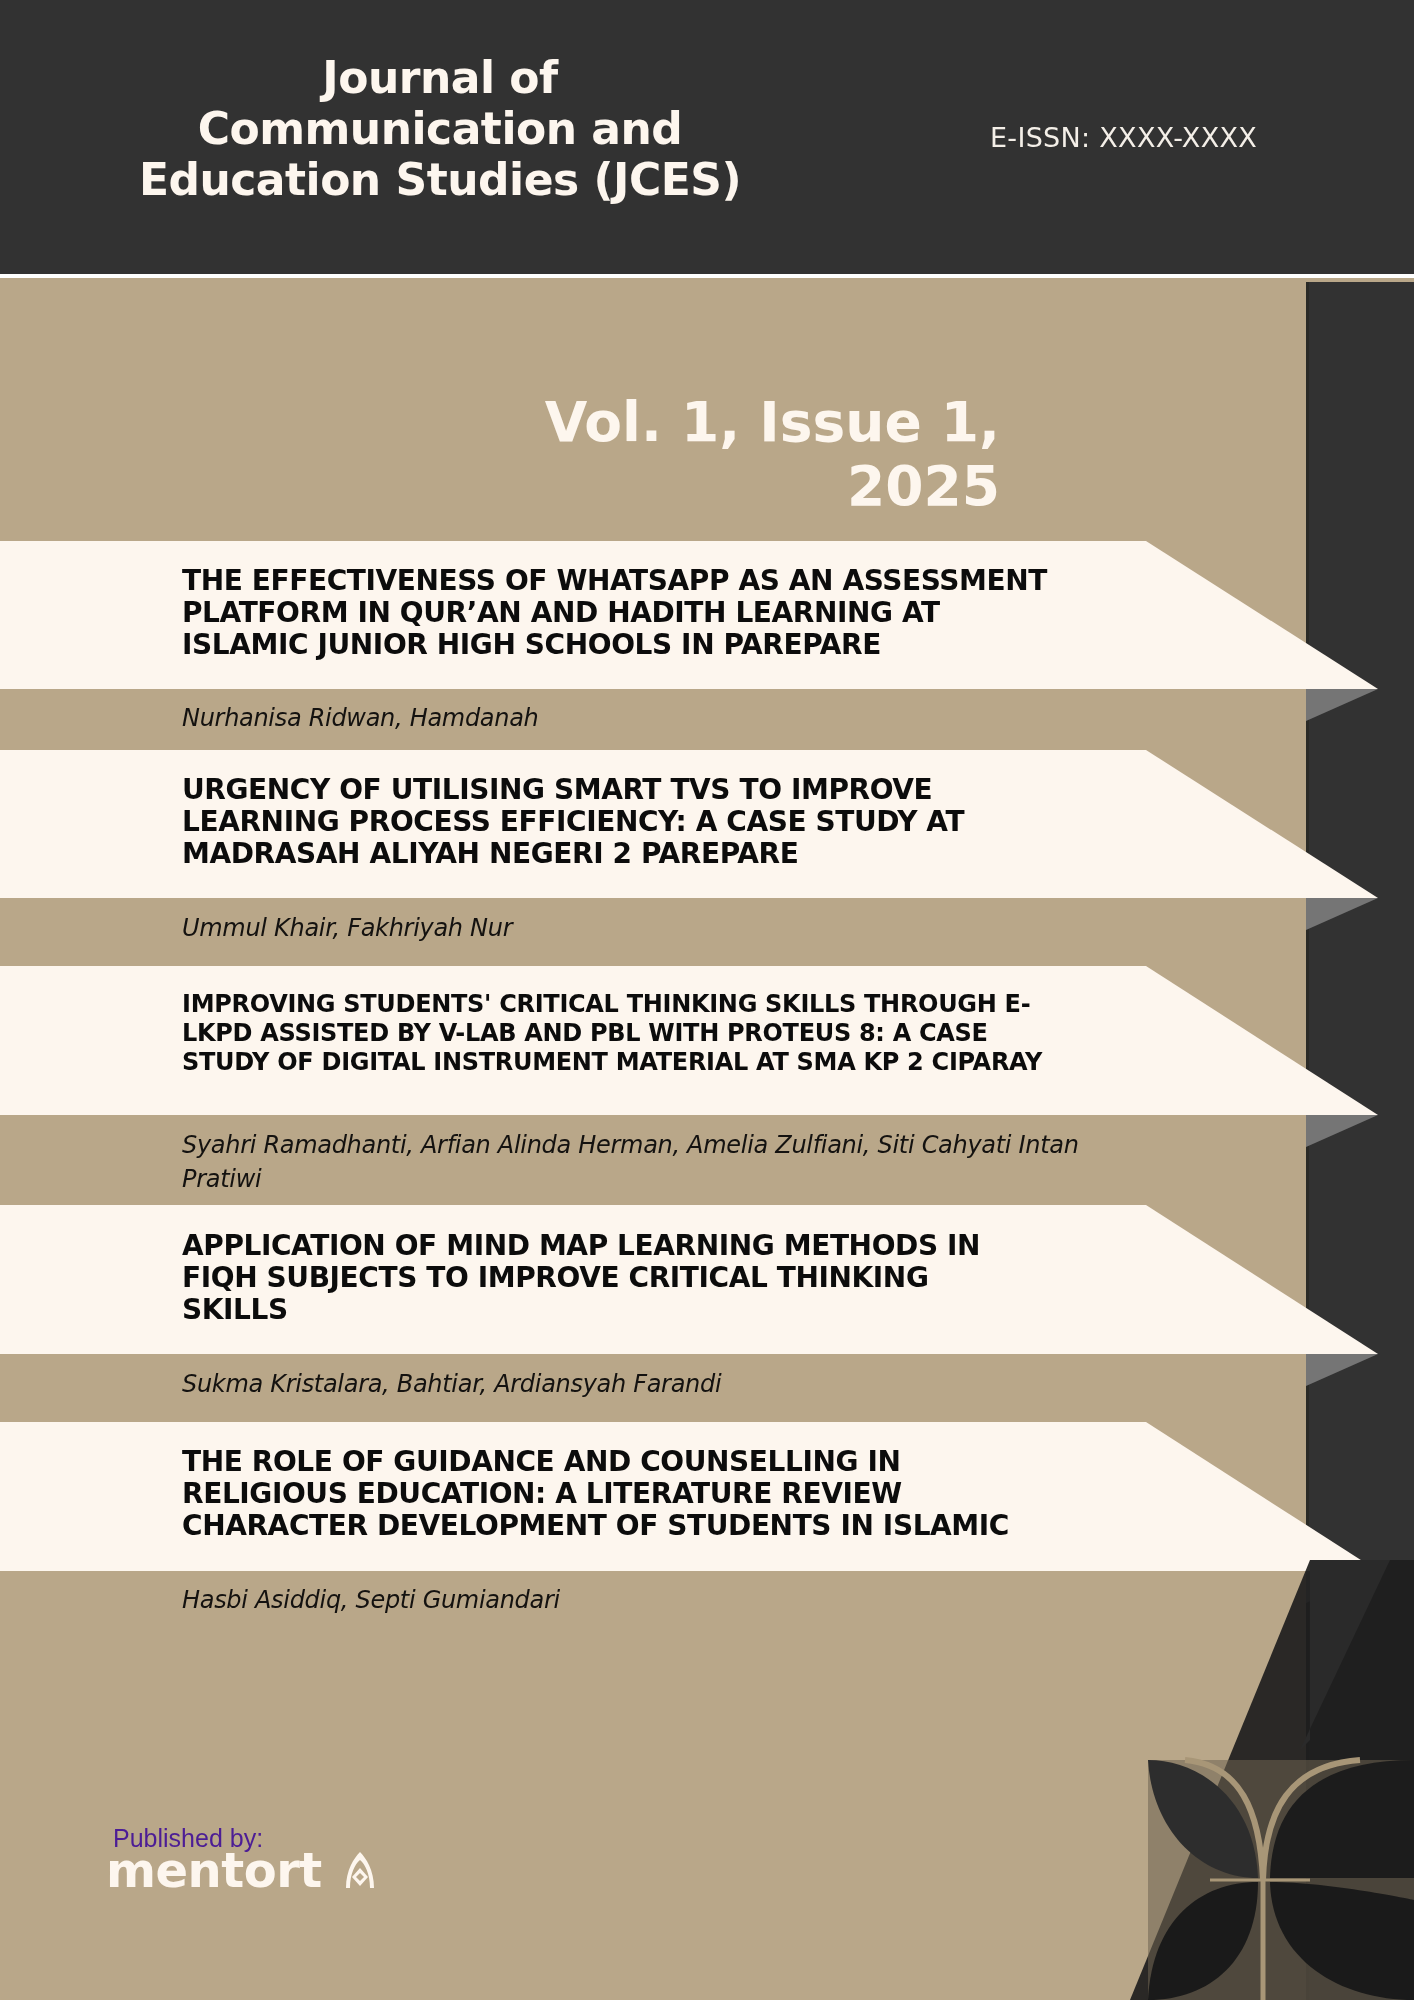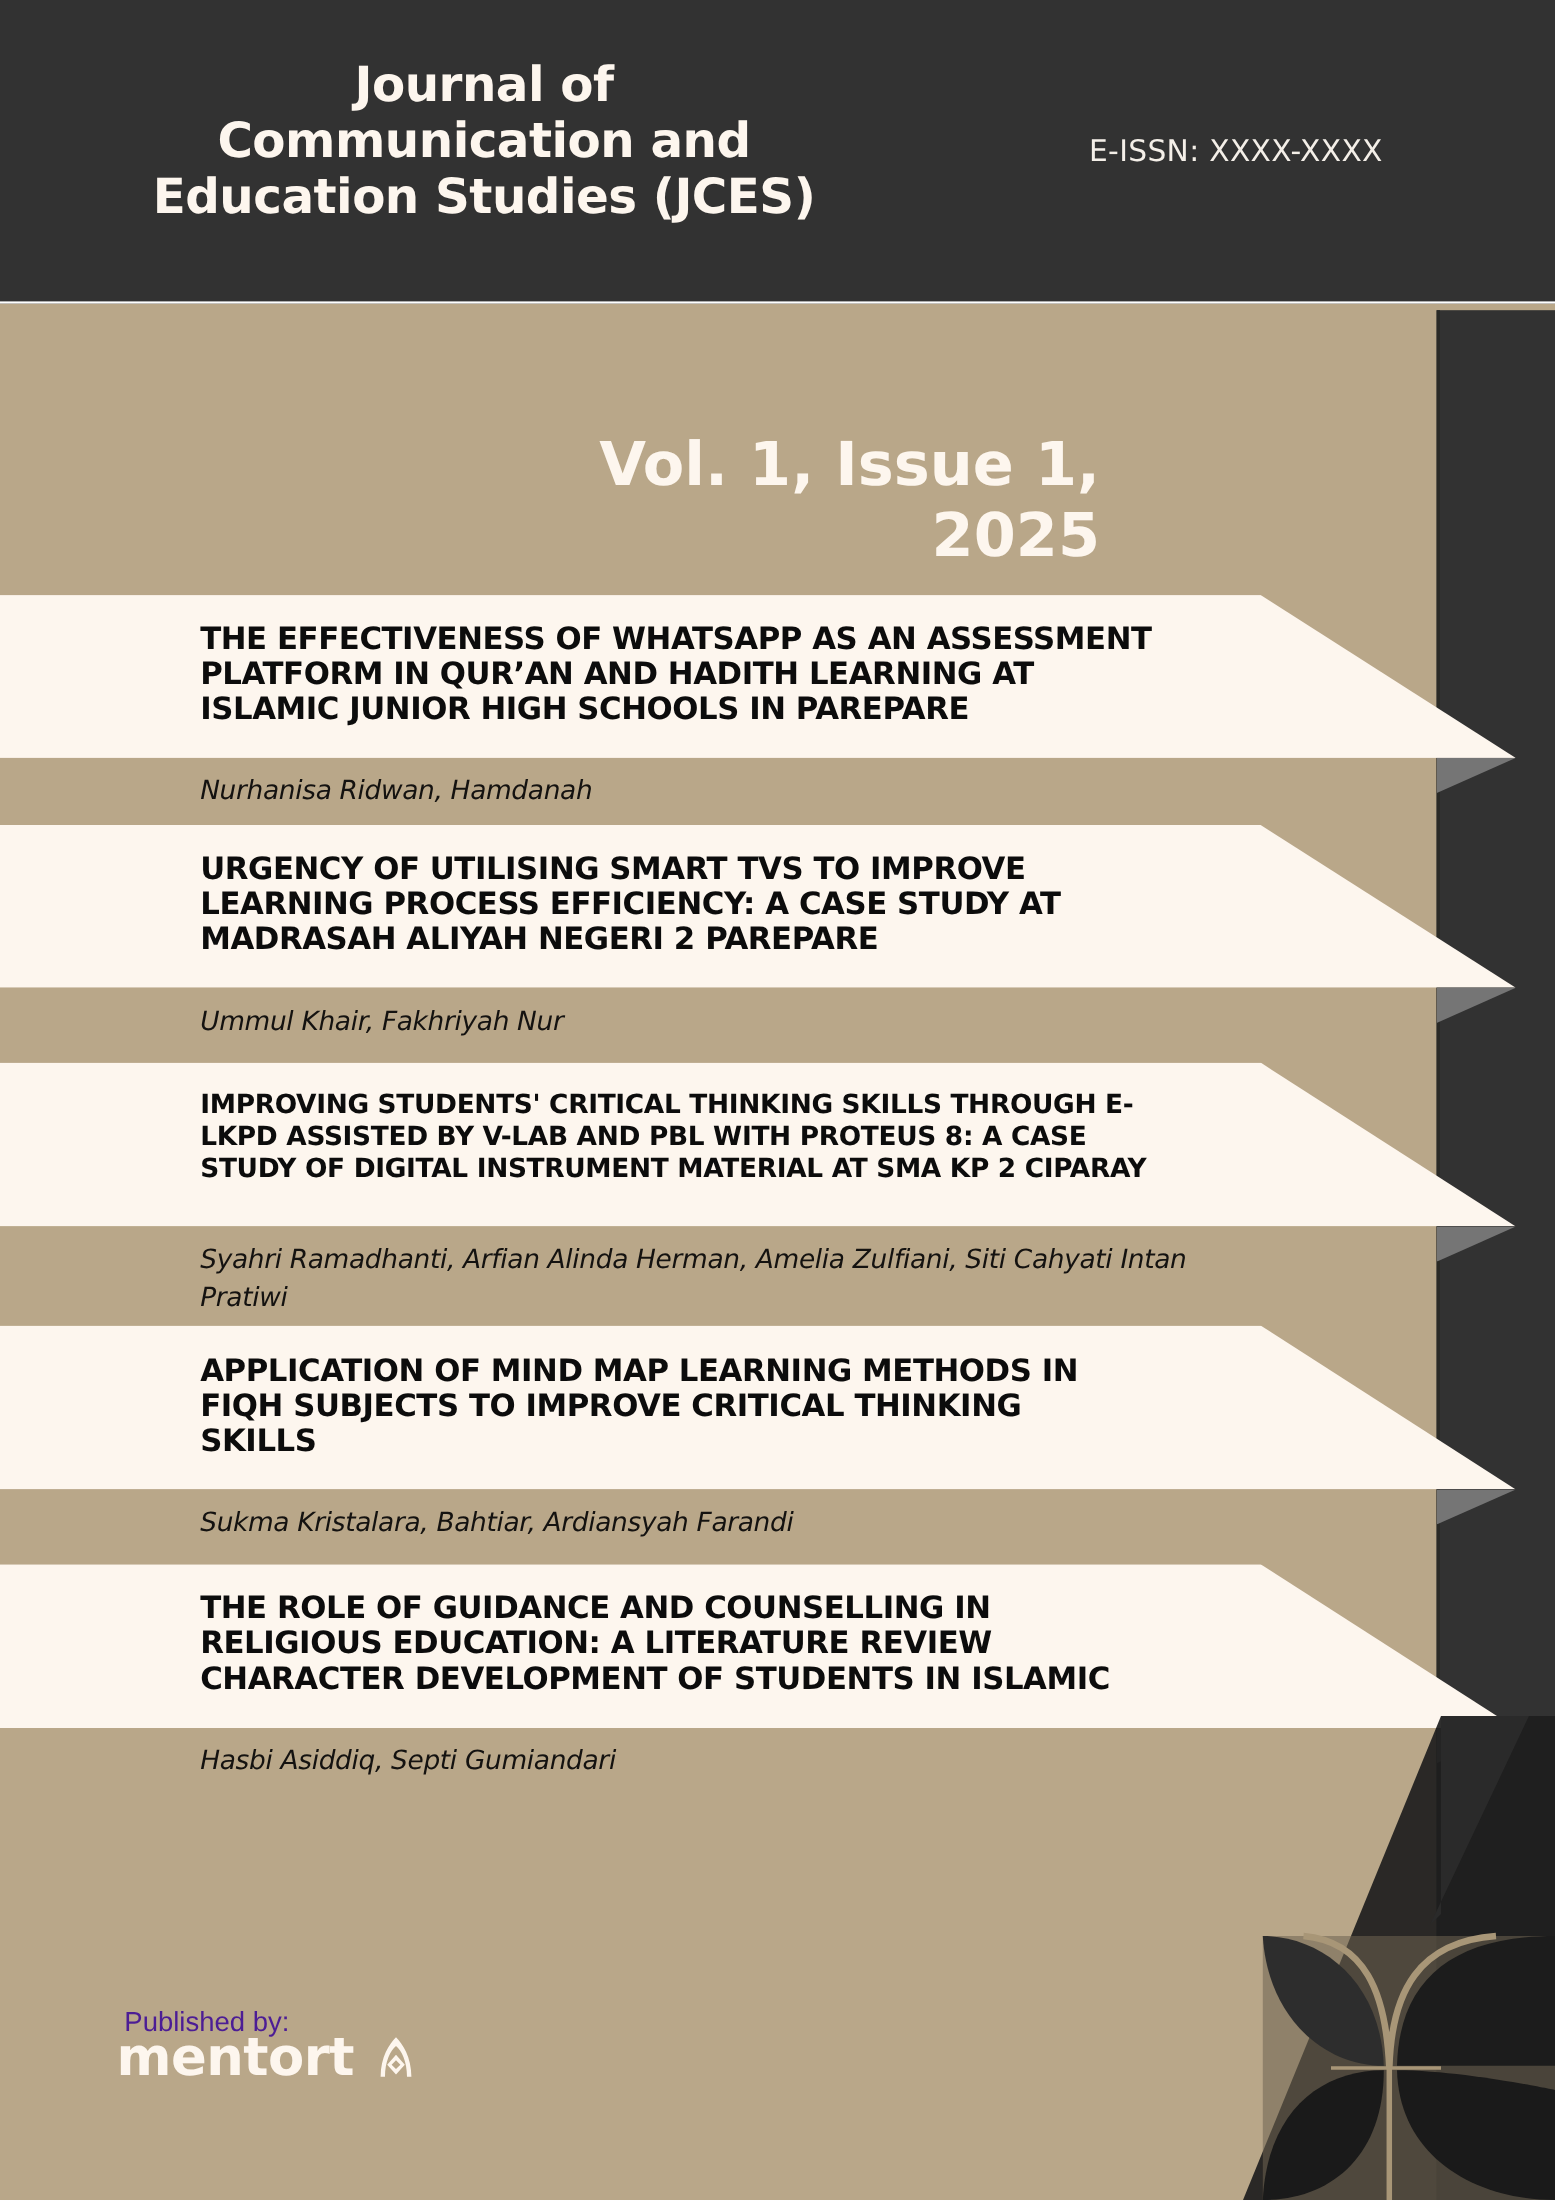--- a/index.html
+++ b/index.html
@@ -4,21 +4,21 @@
 <style>
   html, body { margin: 0; padding: 0; }
   body {
     width: 1414px; height: 2000px; position: relative; overflow: hidden;
     background: #b9a789;
     font-family: "Liberation Sans", "DejaVu Sans", sans-serif;
   }
   .header {
     position: absolute; left: 0; top: 0; width: 1414px; height: 274px;
     background: #323232;
-    border-bottom: 2px solid #ffffff;
+    border-bottom: 4px solid #ffffff;
   }
   .journal-title {
     position: absolute; left: 100px; top: 52px; width: 680px;
     text-align: center; color: #fdf6ee;
     font-family: "DejaVu Sans", sans-serif; font-weight: bold;
     font-size: 44px; line-height: 51px; letter-spacing: -0.5px;
   }
   .issn {
     position: absolute; left: 990px; top: 122px;
     color: #f4efe8; font-family: "DejaVu Sans", sans-serif;

